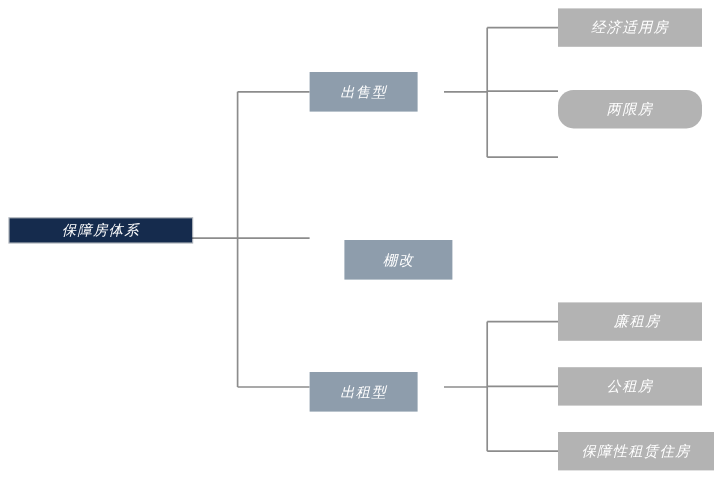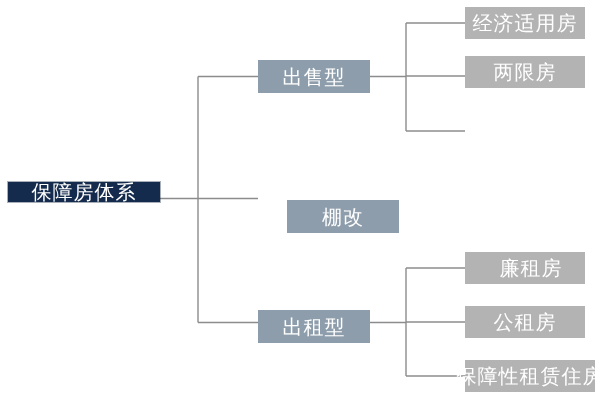--- a/index.html
+++ b/index.html
@@ -26,47 +26,48 @@
     stroke: var(--line, #8c8c8c);
     stroke-width: 1.4;
     fill: none;
   }
   .node {
     position: absolute;
     display: flex;
     align-items: center;
     justify-content: center;
     color: var(--text, #ffffff);
-    font-size: 20px;
+    font-size: 12px;
     line-height: 1;
     letter-spacing: 1px;
     white-space: nowrap;
     box-sizing: border-box;
+    font-style: italic;
   }
   .node.root {
     background: var(--root-bg, #152b4d);
     left: 8px;  top: 182px;
     width: 152px; height: 20px;
     box-shadow: 0 0 0 1px rgba(10,25,50,0.35);
   }
   .node.branch {
     background: var(--branch-bg, #8e9dac);
     left: 258px;
-    width: 112px; height: 33px;
+    width: 90px; height: 33px;
   }
   .node.branch.b0 { top: 60px; }
   .node.branch.b1 { top: 200px; margin-left: 29px; }
   .node.branch.b2 { top: 310px; }
   .node.leaf {
     background: var(--leaf-bg, #b3b3b3);
     left: 465px;
     width: 120px; height: 32px;
   }
   .node.leaf.l0 { top: 7px; }
-  .node.leaf.l1 { top: 56px; }
+  .node.leaf.l1 { top: 75px; border-radius: 13px; }
   .node.leaf.l2 { top: 115px; }
   .node.leaf.l3 { top: 252px; padding-left: 12px; }
   .node.leaf.l4 { top: 306px; }
   .node.leaf.l5 { top: 360px; width: 130px; }
 </style>
 </head>
 <body>
 
 <div class="canvas">
 

